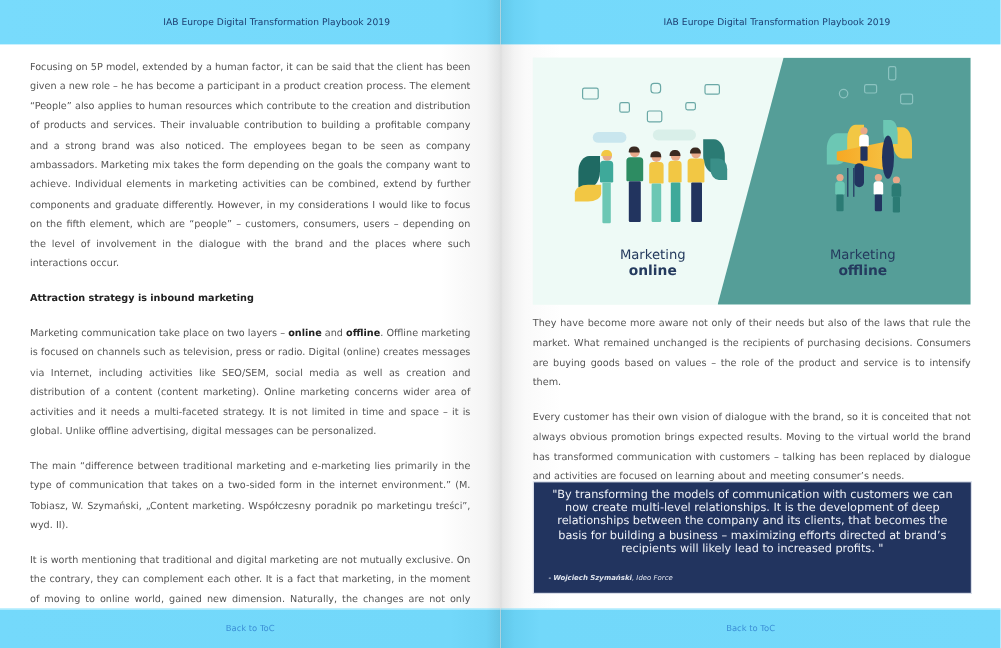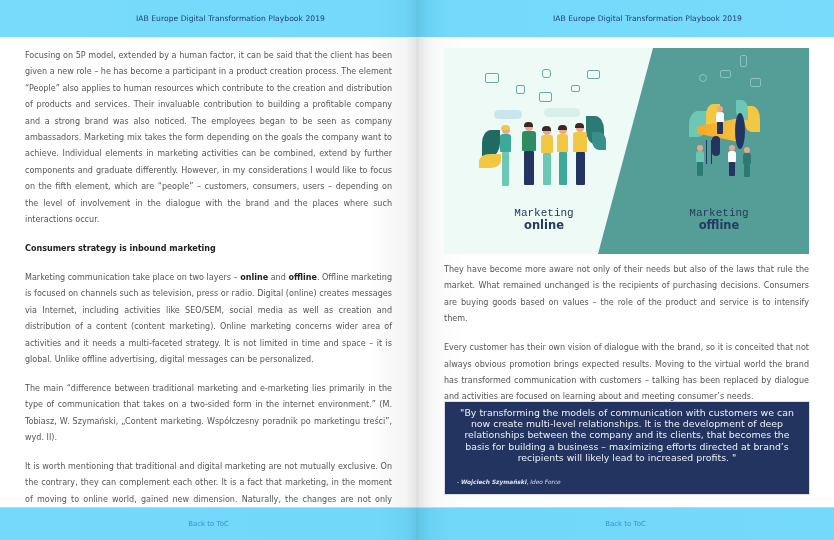--- a/index.html
+++ b/index.html
@@ -58,21 +58,21 @@
     .illustration .teal {
       position: absolute; left: 0; top: 0; width: 365px; height: 206px;
       background: #559e98;
       clip-path: polygon(209px 0, 365px 0, 365px 206px, 154px 206px);
     }
     .illus-label {
       position: absolute; text-align: center; color: #243a5e;
       font-size: 11px; line-height: 12px;
     }
     .illus-label .strong { font-weight: bold; font-size: 11.5px; display: block; }
-    .illus-label .light { display: block; font-family: Liberation Mono, monospace; }
+    .illus-label .light { display: block; }
     .lbl-online { left: 55px; top: 159px; width: 90px; }
     .lbl-offline { left: 225px; top: 159px; width: 100px; }
 
     .ico { position: absolute; border: 1.3px solid #6aa8a6; border-radius: 2px; }
     .ico.off { border-color: #8cc3c0; }
 
     .person { position: absolute; }
     .person .head { position: absolute; width: 8px; height: 8px; border-radius: 50%; background: #e8a98a; }
     .person .hair { position: absolute; width: 9px; height: 5px; border-radius: 4px 4px 0 0; }
     .person .torso { position: absolute; border-radius: 3px 3px 1px 1px; }
@@ -109,21 +109,21 @@
 
 <div class="spread">
 
   <div class="page left">
     <div class="page-header">
       <span>IAB Europe Digital Transformation Playbook 2019</span>
     </div>
 
     <div class="body-text left-text">
       <p>Focusing on 5P model, extended by a human factor, it can be said that the client has been given a new role – he has become a participant in a product creation process. The element “People” also applies to human resources which contribute to the creation and distribution of products and services. Their invaluable contribution to building a profitable company and a strong brand was also noticed. The employees began to be seen as company ambassadors. Marketing mix takes the form depending on the goals the company want to achieve. Individual elements in marketing activities can be combined, extend by further components and graduate differently. However, in my considerations I would like to focus on the fifth element, which are “people” – customers, consumers, users – depending on the level of involvement in the dialogue with the brand and the places where such interactions occur.</p>
-      <h3>Consumers strategy is inbound marketing</h3>
+      <h3>Attraction strategy is inbound marketing</h3>
       <p><span>Marketing communication take place on two layers – </span><b>online</b><span> and </span><b>offline</b><span>. Offline marketing is focused on channels such as television, press or radio. Digital (online) creates messages via Internet, including activities like SEO/SEM, social media as well as creation and distribution of a content (content marketing). Online marketing concerns wider area of activities and it needs a multi-faceted strategy. It is not limited in time and space – it is global. Unlike offline advertising, digital messages can be personalized.</span></p>
       <p>The main “difference between traditional marketing and e-marketing lies primarily in the type of communication that takes on a two-sided form in the internet environment.” (M. Tobiasz, W. Szymański, „Content marketing. Współczesny poradnik po marketingu treści”, wyd. II).</p>
       <p>It is worth mentioning that traditional and digital marketing are not mutually exclusive. On the contrary, they can complement each other. It is a fact that marketing, in the moment of moving to online world, gained new dimension. Naturally, the changes are not only about the channel and forms of communication, but also about the thinking and behaviour of consumers.</p>
     </div>
 
     <div class="page-footer">
       <a href="#">Back to ToC</a>
     </div>
   </div>
 

